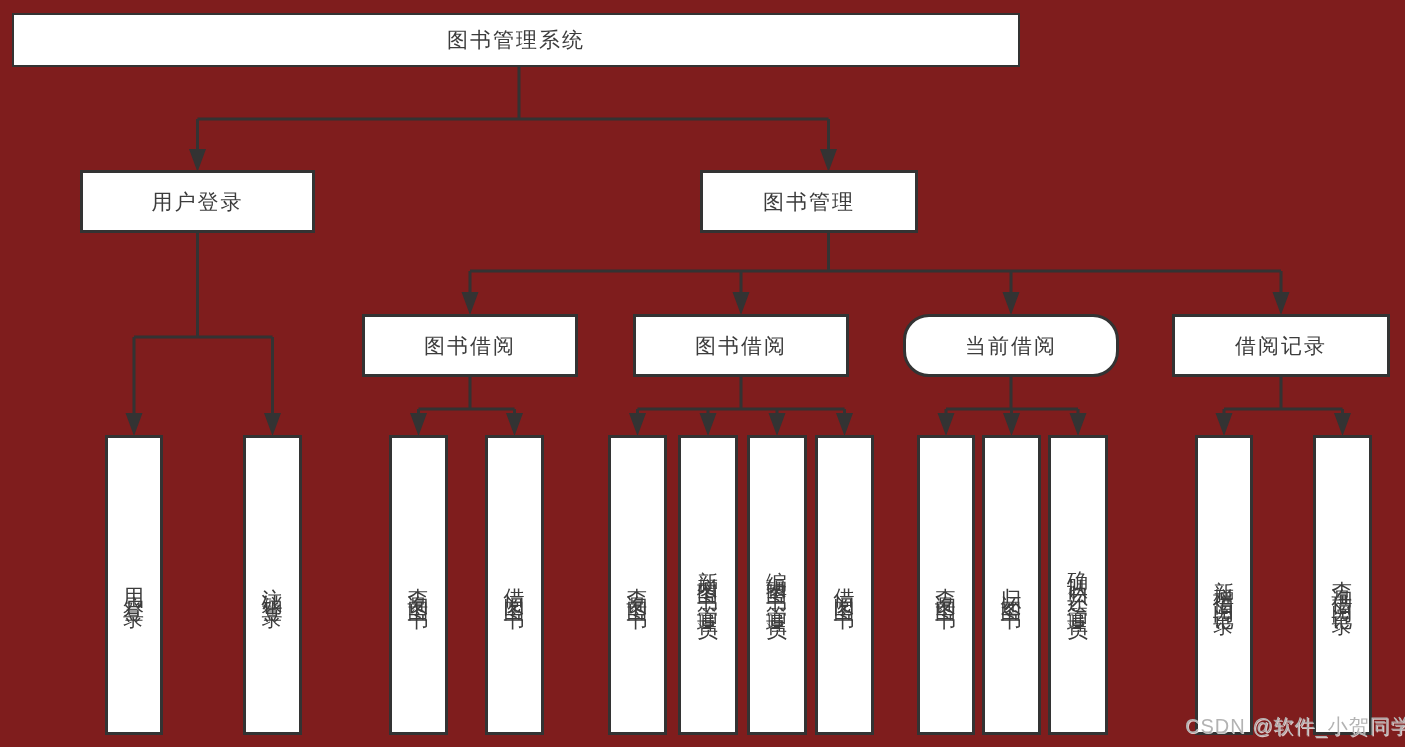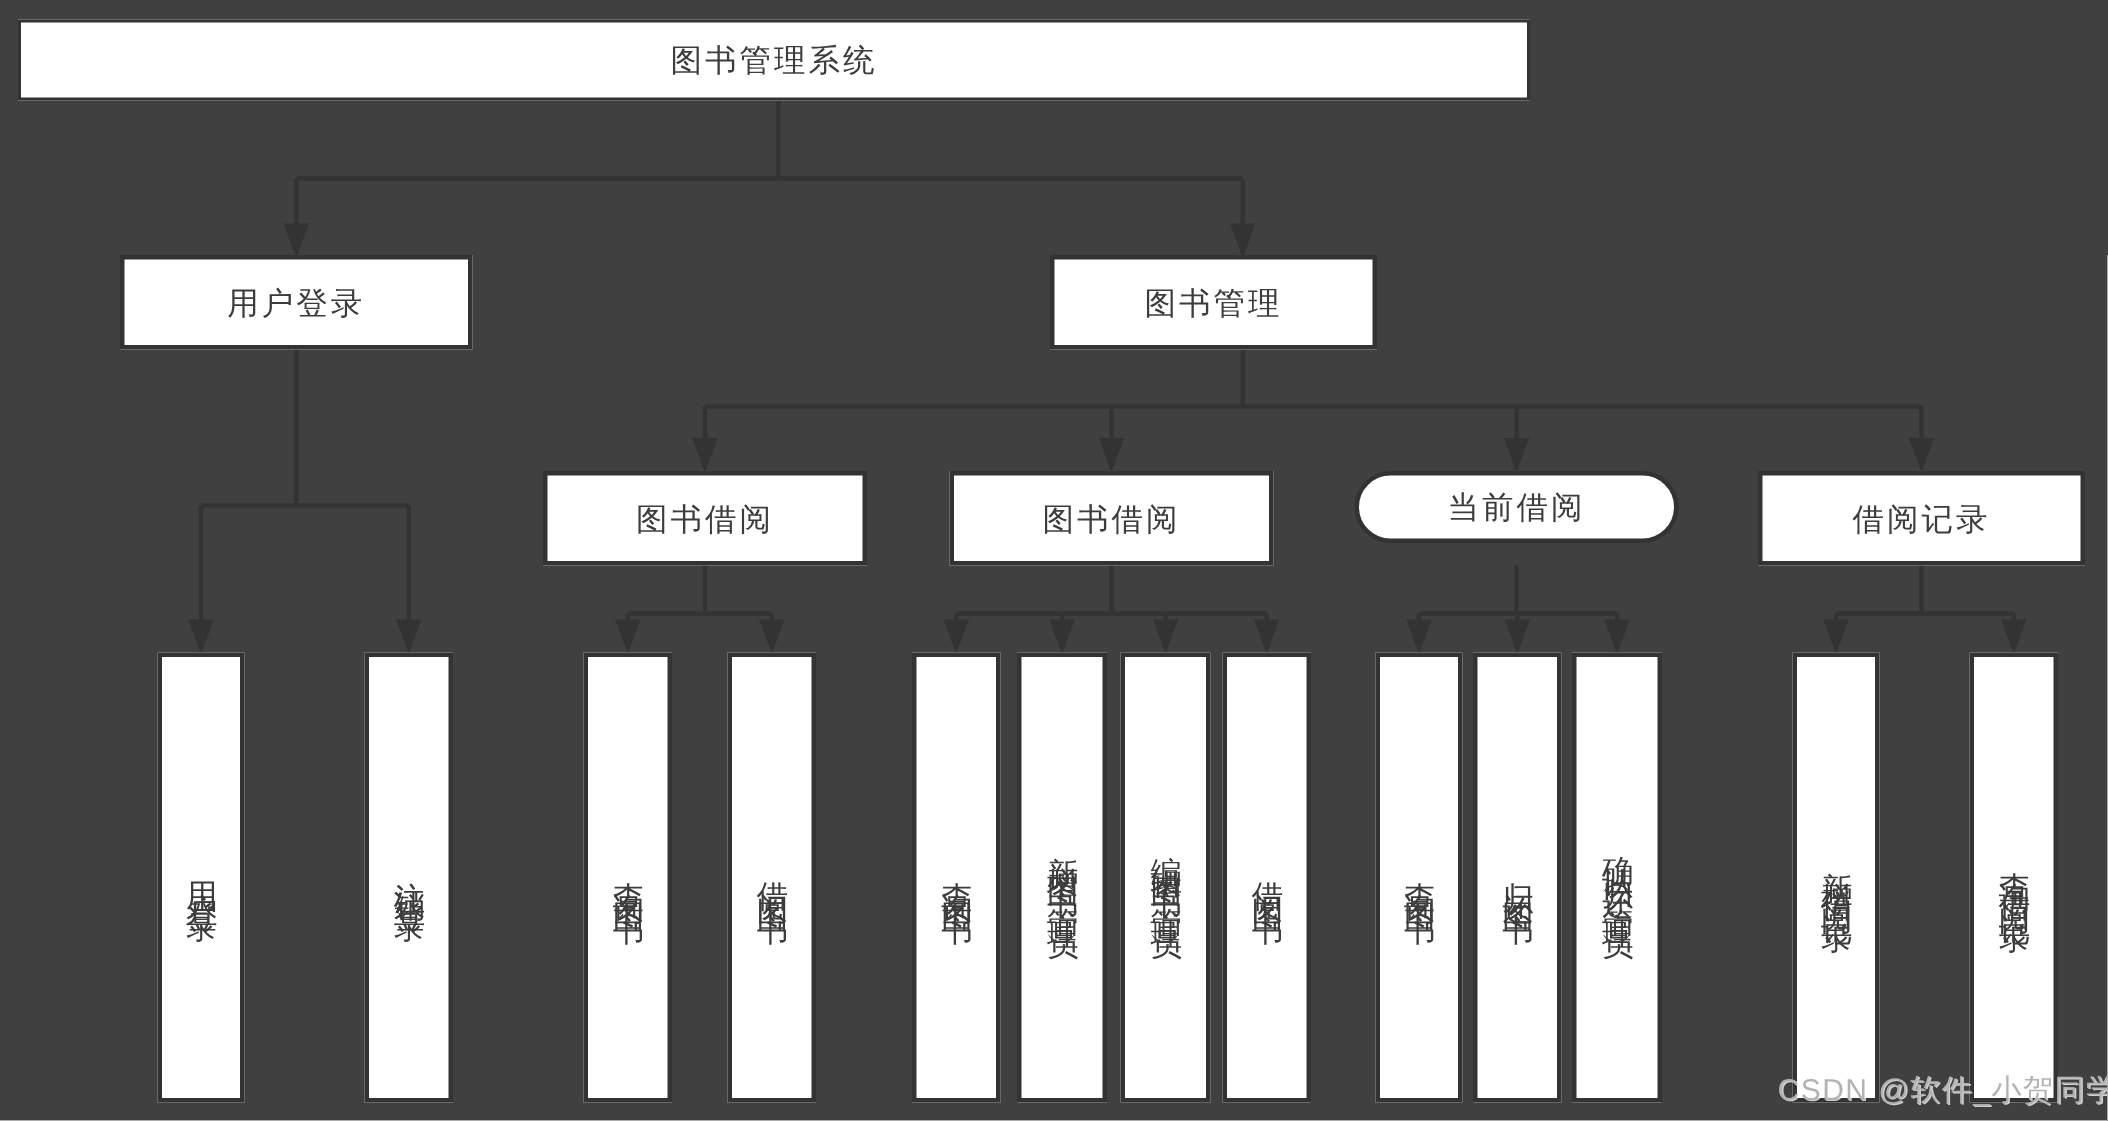--- a/index.html
+++ b/index.html
@@ -2,21 +2,21 @@
 <html><head>
 <meta charset="utf-8">
 <style>
   html, body { margin: 0; padding: 0; background: #ffffff; }
   body { font-family: "Liberation Sans", "DejaVu Sans", sans-serif; }
 
   .stage {
     position: relative;
     width: 1405px;
     height: 747px;
-    background: #404040;
+    background: #7f1d1d;
     overflow: hidden;
   }
 
   svg.connectors {
     position: absolute;
     left: 0; top: 0;
     width: 1405px; height: 747px;
   }
 
   .box {
@@ -117,21 +117,21 @@
   <div class="box hbox root" style="left:12px; top:13px; width:1008px; height:54px;">图书管理系统</div>
 
   <div class="box hbox" style="left:80px; top:170px; width:235px; height:63px;">用户登录</div>
 
   <div class="box hbox" style="left:700px; top:170px; width:218px; height:63px;">图书管理</div>
 
   <div class="box hbox" style="left:362px; top:314px; width:216px; height:63px;">图书借阅</div>
 
   <div class="box hbox" style="left:633px; top:314px; width:216px; height:63px;font-family:Liberation Serif, serif;">图书借阅</div>
 
-  <div class="box hbox" style="left:903px; top:314px; width:216px; height:48px;border-radius:26px;">当前借阅</div>
+  <div class="box hbox" style="left:903px; top:314px; width:216px; height:63px;border-radius:26px;">当前借阅</div>
 
   <div class="box hbox" style="left:1172px; top:314px; width:218px; height:63px;">借阅记录</div>
 
   <div class="box vbox" style="left:105px; top:435px; width:58px; height:300px;">
     <span class="vtext">用户登录</span>
   </div>
   <div class="box vbox" style="left:243px; top:435px; width:59px; height:300px;">
     <span class="vtext">注销登录</span>
   </div>
 

